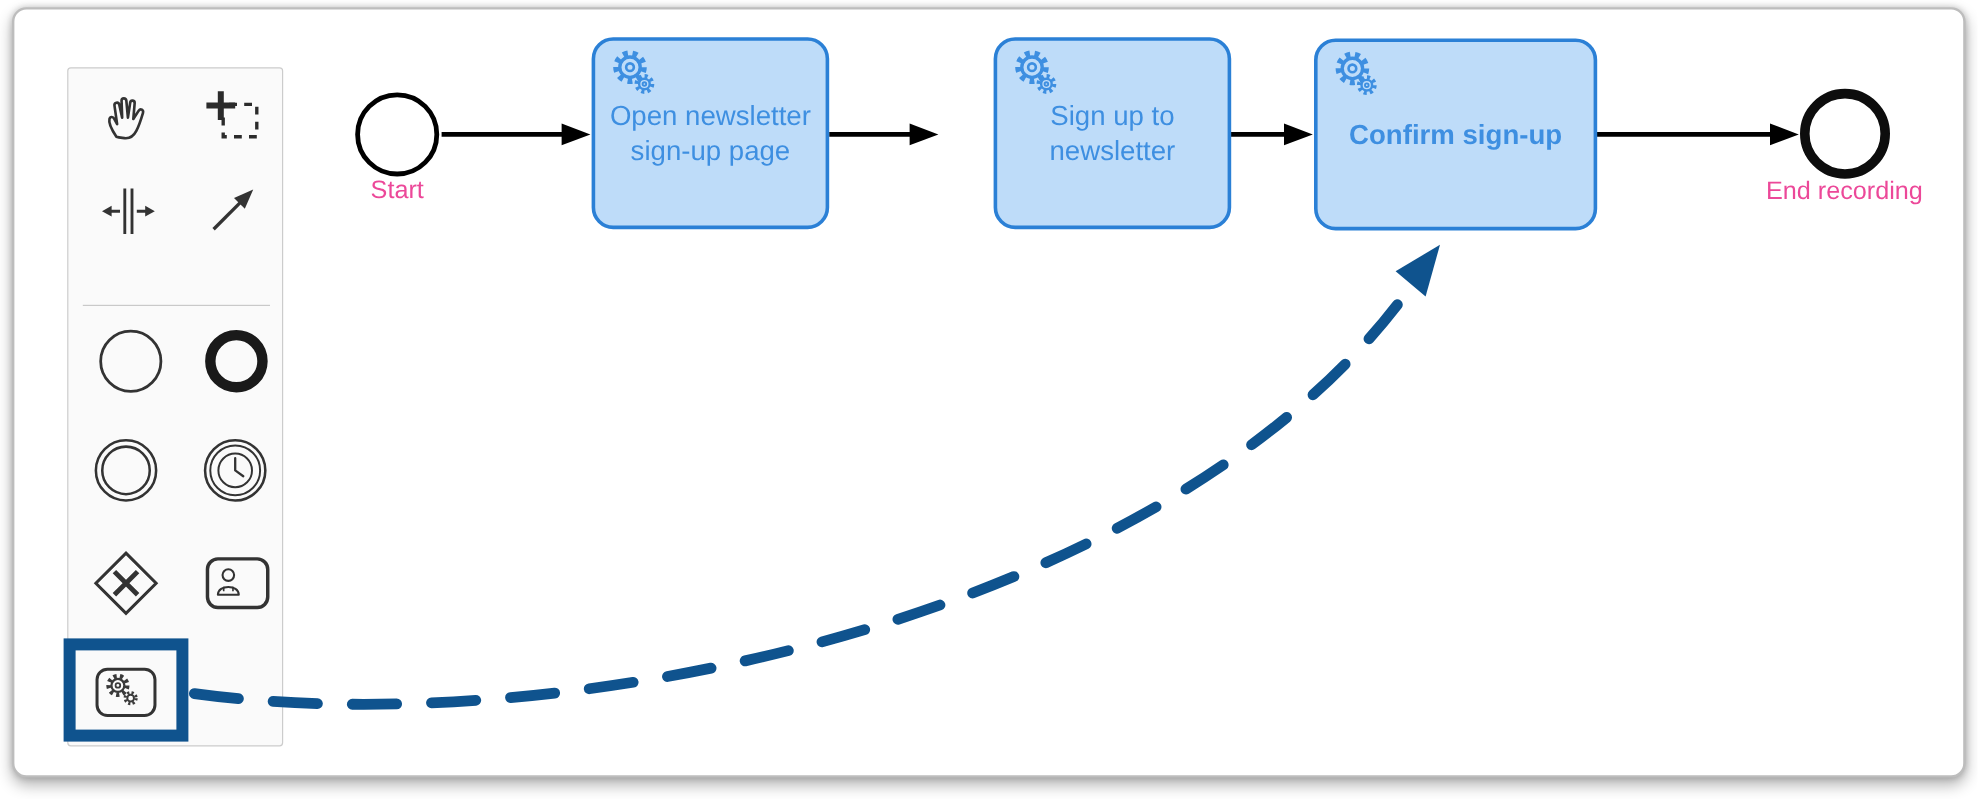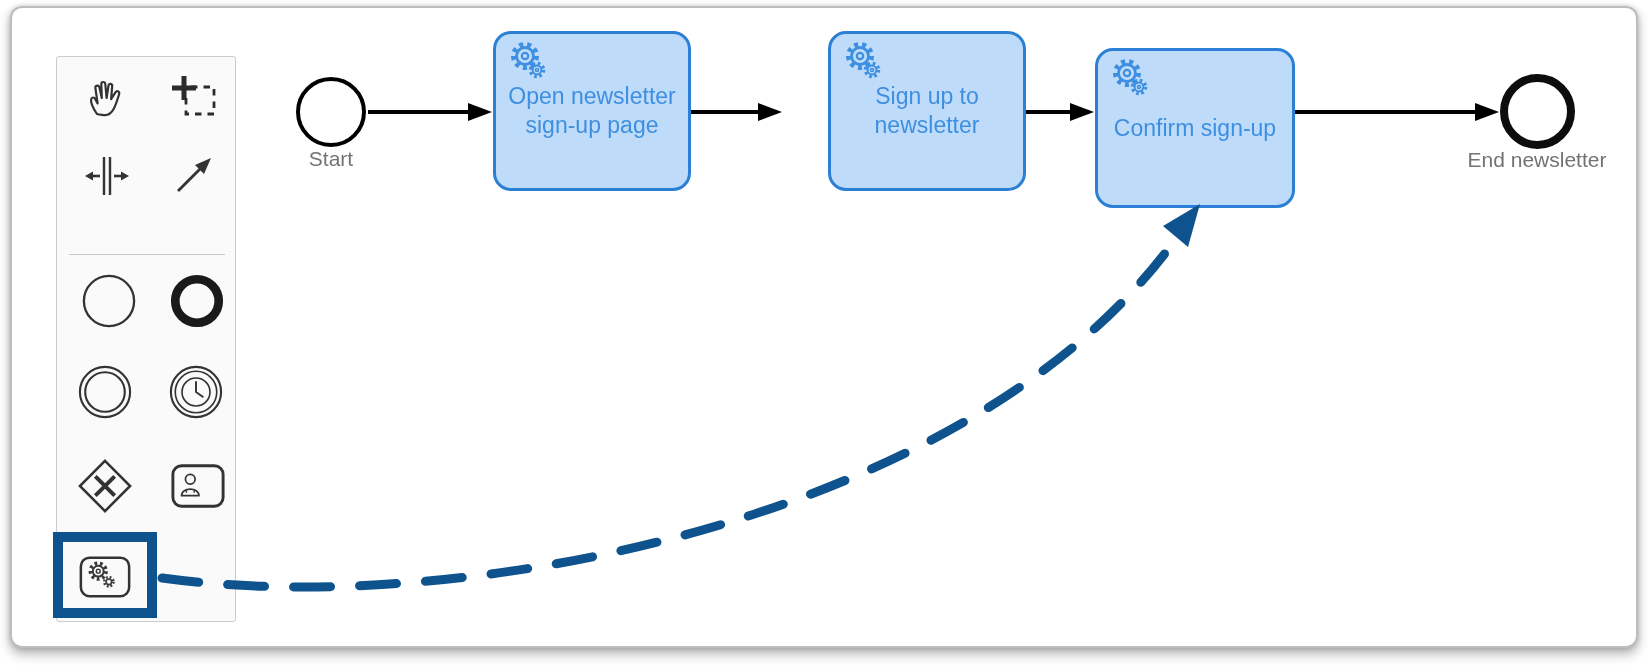--- a/index.html
+++ b/index.html
@@ -38,21 +38,21 @@
     background: #bedcf9; border: 3.5px solid #2b80d6; border-radius: 18px;
     display: flex; align-items: center; justify-content: center;
     text-align: center; color: #3e8fe1; font-size: 23px; line-height: 29px;
     padding: 10px 12px; cursor: pointer; z-index: 6;
   }
   .task .gears-marker { position: absolute; left: 8px; top: 5px; }
   .event-circle { position: absolute; border-radius: 50%; background: #ffffff; cursor: pointer; z-index: 6; }
   .start-event { left: 296px; top: 77px; width: 70px; height: 70px; border: 4px solid #000000; }
   .end-event   { left: 1500px; top: 74px; width: 75px; height: 75px; border: 8px solid #0d0d0d; }
   .event-label {
-    position: absolute; text-align: center; color: #737373; font-size: 21px; z-index: 6;
+    position: absolute; text-align: center; color: #ec4899; font-size: 21px; z-index: 6;
   }
   .start-label { left: 281px; top: 147px; width: 100px; }
   .end-label   { left: 1457px; top: 148px; width: 160px; }
 
   
   .highlight-box {
     position: absolute; left: 53px; top: 532px; width: 104px; height: 86px;
     border: 10px solid #0f538e; z-index: 60; pointer-events: none;
   }
 
@@ -108,36 +108,36 @@
         <circle cx="21" cy="17" r="8.5" stroke-width="2.8"></circle>
         <circle cx="21" cy="17" r="3.2" stroke-width="2.2"></circle>
         <circle cx="33" cy="31" r="6.5" stroke-width="3.5" stroke-dasharray="2.55 2.55"></circle>
         <circle cx="33" cy="31" r="4.4" stroke-width="2"></circle>
         <circle cx="33" cy="31" r="1.5" stroke-width="1.6"></circle>
       </g>
     </svg>
     <span>Sign up to newsletter</span>
   </div>
 
-  <div class="task" style="left:1095px; top:48px; width:200px;">
+  <div class="task" style="left:1095px; top:32px; width:236px;font-weight:bold;">
     <svg class="gears-marker" width="48" height="46" viewBox="0 0 48 46">
       <g stroke="#3e8fe1" fill="none">
         <circle cx="21" cy="17" r="11.5" stroke-width="5" stroke-dasharray="4 4"></circle>
         <circle cx="21" cy="17" r="8.5" stroke-width="2.8"></circle>
         <circle cx="21" cy="17" r="3.2" stroke-width="2.2"></circle>
         <circle cx="33" cy="31" r="6.5" stroke-width="3.5" stroke-dasharray="2.55 2.55"></circle>
         <circle cx="33" cy="31" r="4.4" stroke-width="2"></circle>
         <circle cx="33" cy="31" r="1.5" stroke-width="1.6"></circle>
       </g>
     </svg>
     <span>Confirm sign-up</span>
   </div>
 
   <div class="event-circle end-event"></div>
-  <div class="event-label end-label">End newsletter</div>
+  <div class="event-label end-label">End recording</div>
 
   <div class="palette">
 
     <div class="palette-slot" style="left:22px; top:13px;">
       <svg width="48" height="48" viewBox="0 0 48 48">
         <path class="icon-stroke" stroke-width="2.2" stroke-linejoin="round" stroke-linecap="round" d="M14 40 C 10 34 7.5 28 8.2 25.2 C 8.8 23 11.2 23 12.2 25 L 14.6 29.4 L 12.4 14 C 12 11.4 15.7 10.6 16.4 13.2 L 18.8 24 L 18.3 10 C 18.3 7.3 22 7.3 22.3 10 L 23.6 24 L 25.5 11.5 C 26 8.9 29.5 9.5 29.2 12.2 L 28.1 25.2 L 32.6 18.2 C 34.1 16 36.9 17.6 36.1 20.2 C 34.2 26.6 32.6 31.2 30.6 35.1 C 28.5 39.2 25 41.6 20.6 41.1 C 18.1 40.8 15.9 40.7 14 40 Z"></path>
       </svg>
     </div>
 
     <div class="palette-slot" style="left:109px; top:13px;">

